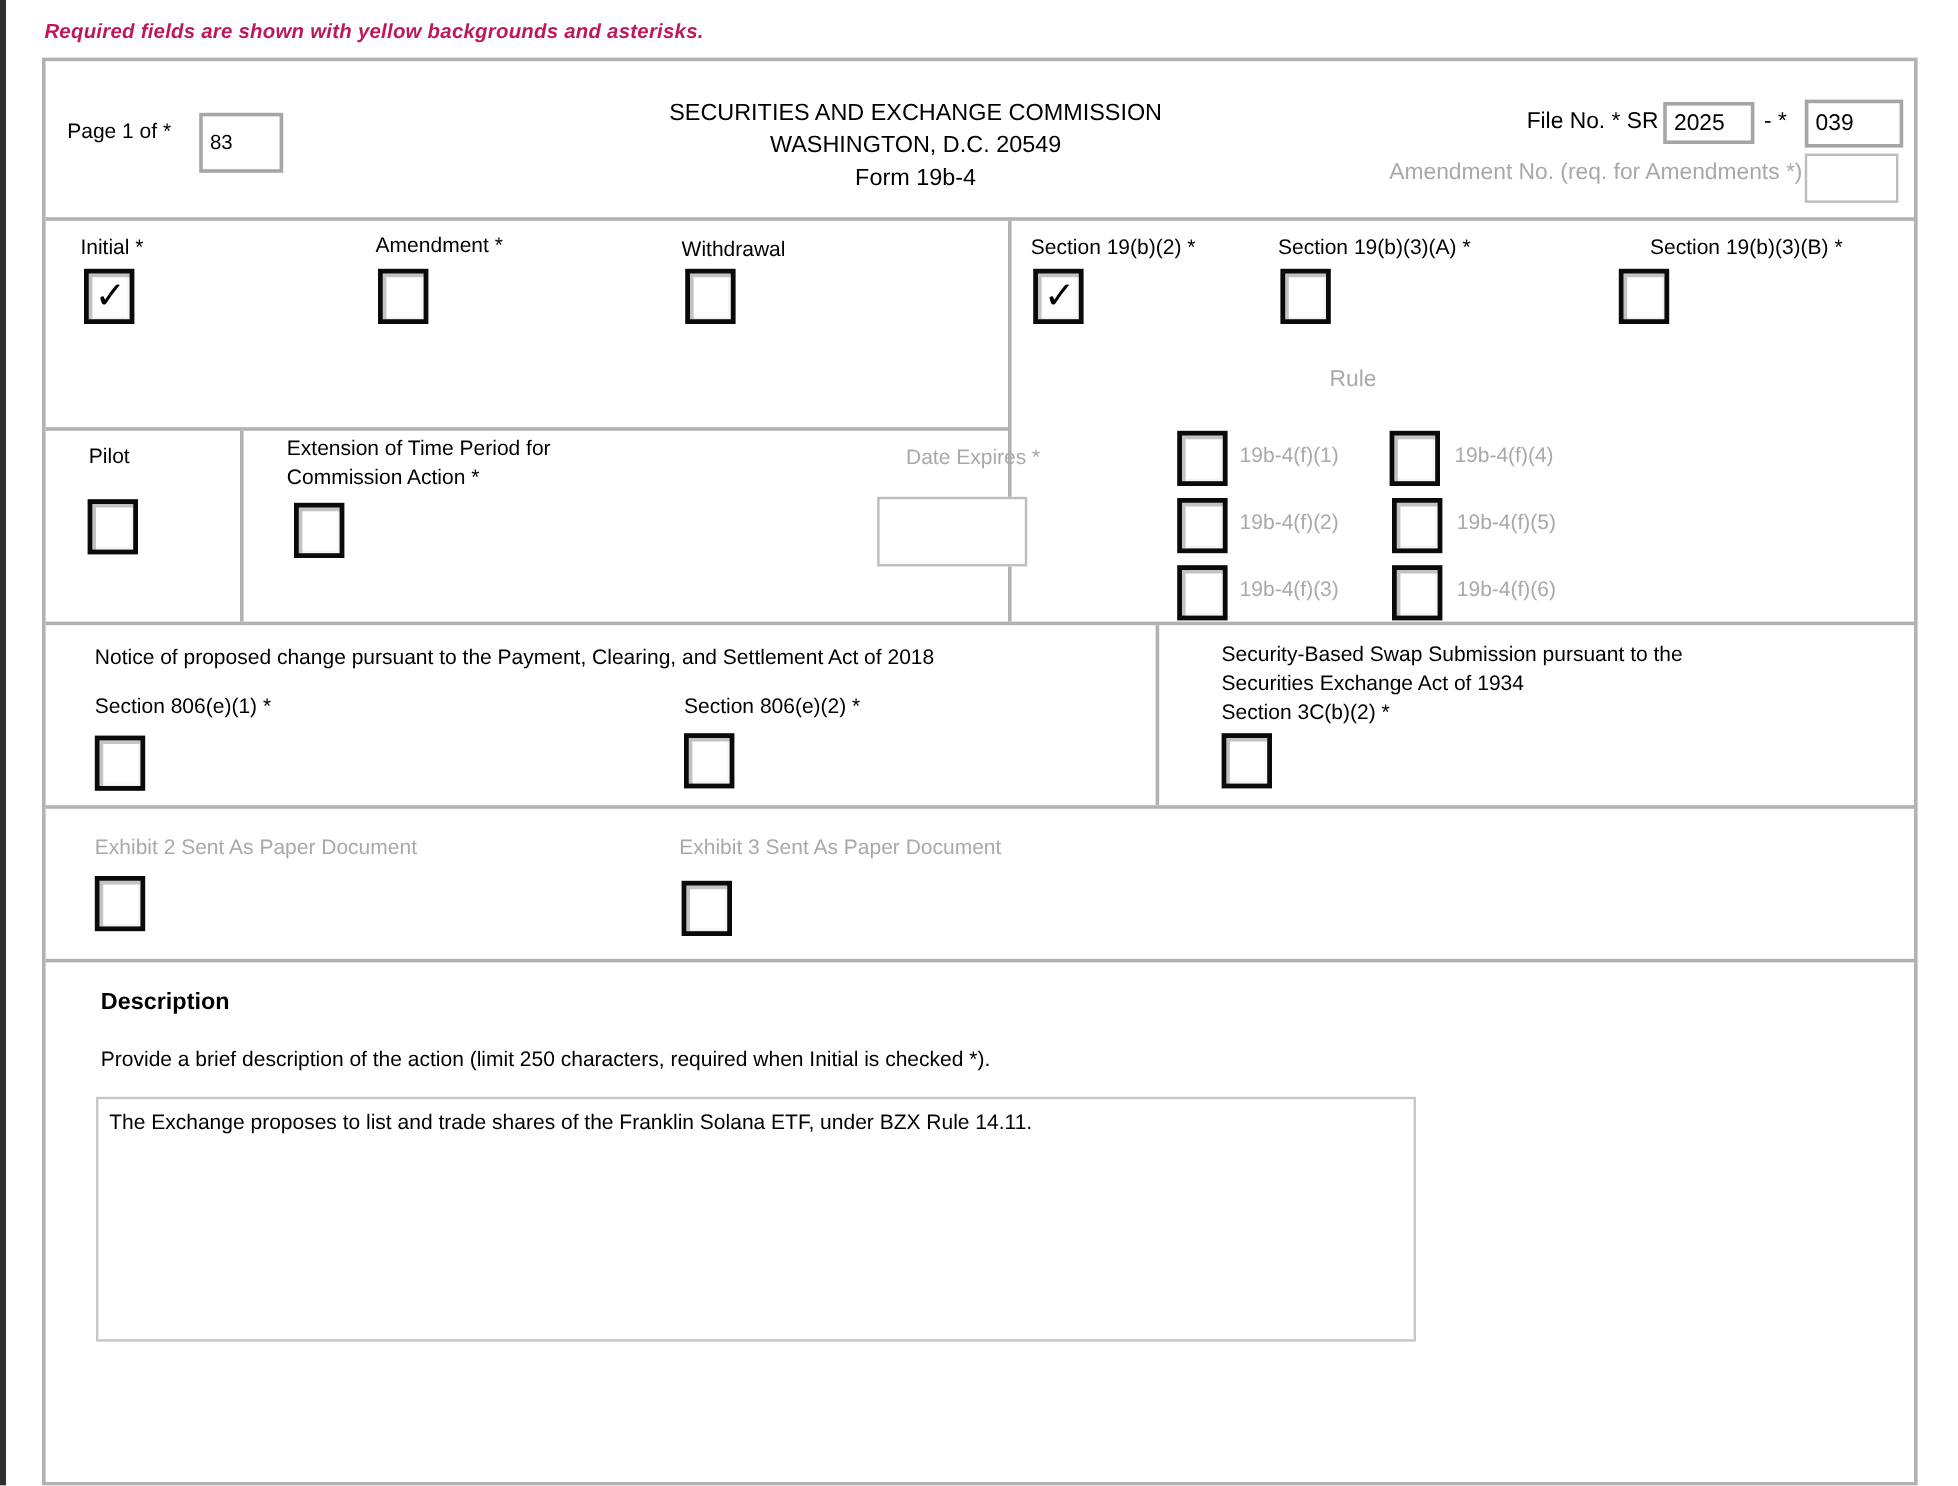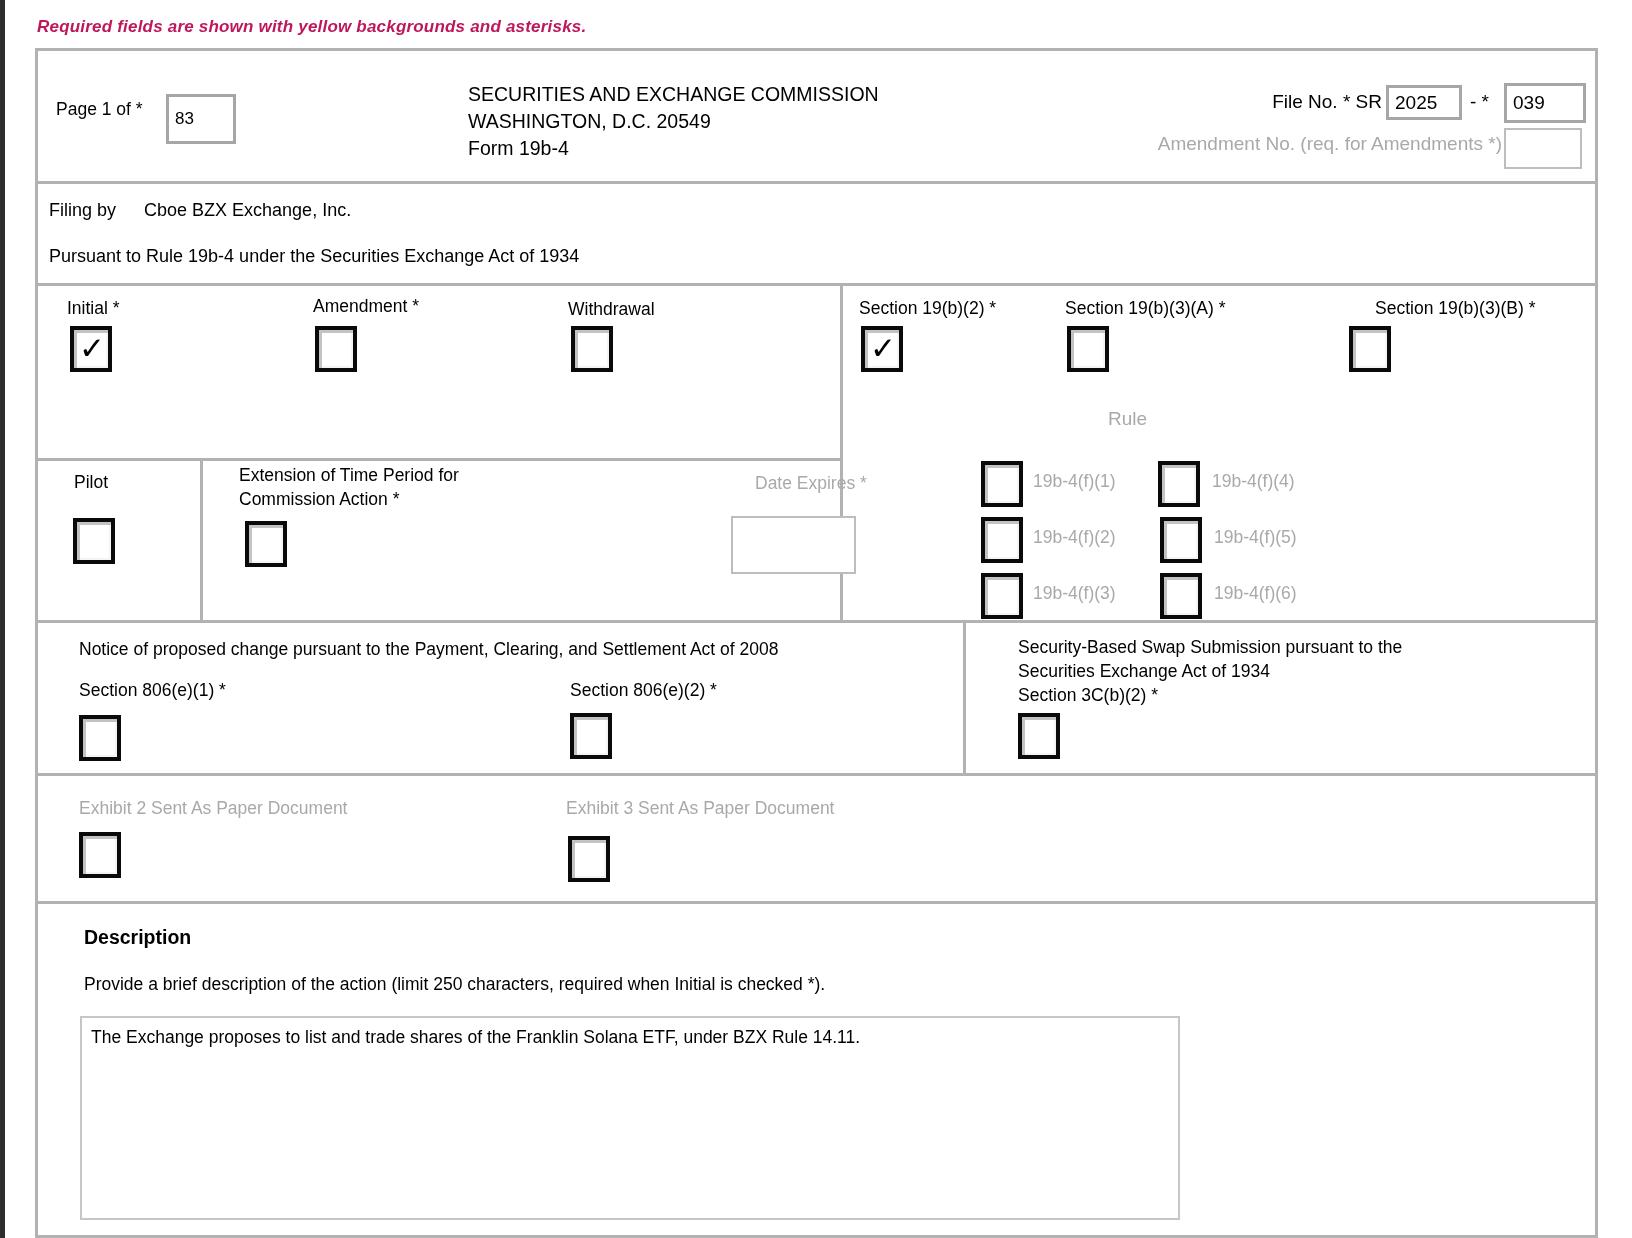--- a/index.html
+++ b/index.html
@@ -20,21 +20,21 @@
   .row{position:relative;box-sizing:border-box;}
   .row + .row{border-top:3px solid #b2b2b2;}
 
   
   .row-header{height:130px;}
   .page-label{position:absolute;left:18px;top:48px;font-size:17px;}
   .inp{box-sizing:border-box;background:#fff;font-family:inherit;font-size:17px;color:#000;padding:2px 6px;}
   .inp-strong{border:3px solid #a6a6a6;}
   .inp-light{border:2px solid #bdbdbd;}
   .page-input{position:absolute;left:128px;top:43px;width:70px;height:50px;}
-  .title-block{position:absolute;left:430px;top:30px;width:590px;text-align:left;font-size:19.5px;line-height:27px;}
+  .title-block{position:absolute;left:430px;top:30px;width:590px;text-align:center;font-size:19.5px;line-height:27px;}
   .fileno-label{position:absolute;left:1220px;top:40px;width:124px;text-align:right;font-size:19px;}
   .fileno-year{position:absolute;left:1348px;top:34px;width:76px;height:35px;font-size:19px;}
   .fileno-sep{position:absolute;left:1432px;top:40px;font-size:19px;}
   .fileno-num{position:absolute;left:1466px;top:32px;width:82px;height:40px;font-size:19px;}
   .amend-label{position:absolute;left:1030px;top:82px;width:434px;text-align:right;font-size:19px;color:#a9a9a9;}
   .amend-input{position:absolute;left:1466px;top:77px;width:78px;height:41px;}
 
   
   .row-filing{height:102px;font-size:18px;}
   .filing-line1{position:absolute;left:11px;top:16px;}
@@ -100,26 +100,20 @@
       <div>Form 19b-4</div>
     </div>
     <div class="fileno-label">File No. * SR</div>
     <input class="inp inp-strong fileno-year" value="2025" style="">
     <div class="fileno-sep">- *</div>
     <input class="inp inp-strong fileno-num" value="039" style="">
     <div class="amend-label">Amendment No. (req. for Amendments *)</div>
     <input class="inp inp-light amend-input" value="" style="">
   </div>
 
-  <div class="row row-filing">
-    <div class="filing-line1">
-      <span>Filing by</span><span class="filing-value">Cboe BZX Exchange, Inc.</span>
-    </div>
-    <div class="filing-line2">Pursuant to Rule 19b-4 under the Securities Exchange Act of 1934</div>
-  </div>
 
   <div class="row row-main">
 
     <div class="main-left">
       <div class="main-left-top">
         <div class="lbl abs" style="left:29px;top:12px;">Initial *</div>
         <div class="cb" style="left:32px;top:40px;">
           <span class="mark">✓</span>
         </div>
         <div class="lbl abs" style="left:275px;top:10px;">Amendment *</div>
@@ -193,21 +187,21 @@
 
       <div class="cb" style="left:317px;top:287px;">
         <span class="mark"></span>
       </div>
       <div class="lbl lbl-gray abs" style="left:371px;top:297px;">19b-4(f)(6)</div>
     </div>
   </div>
 
   <div class="row row-pcs">
     <div class="pcs-left">
-      <div class="lbl abs" style="left:41px;top:16px;">Notice of proposed change pursuant to the Payment, Clearing, and Settlement Act of 2008</div>
+      <div class="lbl abs" style="left:41px;top:16px;">Notice of proposed change pursuant to the Payment, Clearing, and Settlement Act of 2018</div>
       <div class="lbl abs" style="left:41px;top:57px;">Section 806(e)(1) *</div>
       <div class="cb" style="left:41px;top:92px;">
         <span class="mark"></span>
       </div>
       <div class="lbl abs" style="left:532px;top:57px;">Section 806(e)(2) *</div>
       <div class="cb" style="left:532px;top:90px;">
         <span class="mark"></span>
       </div>
     </div>
     <div class="pcs-right">

